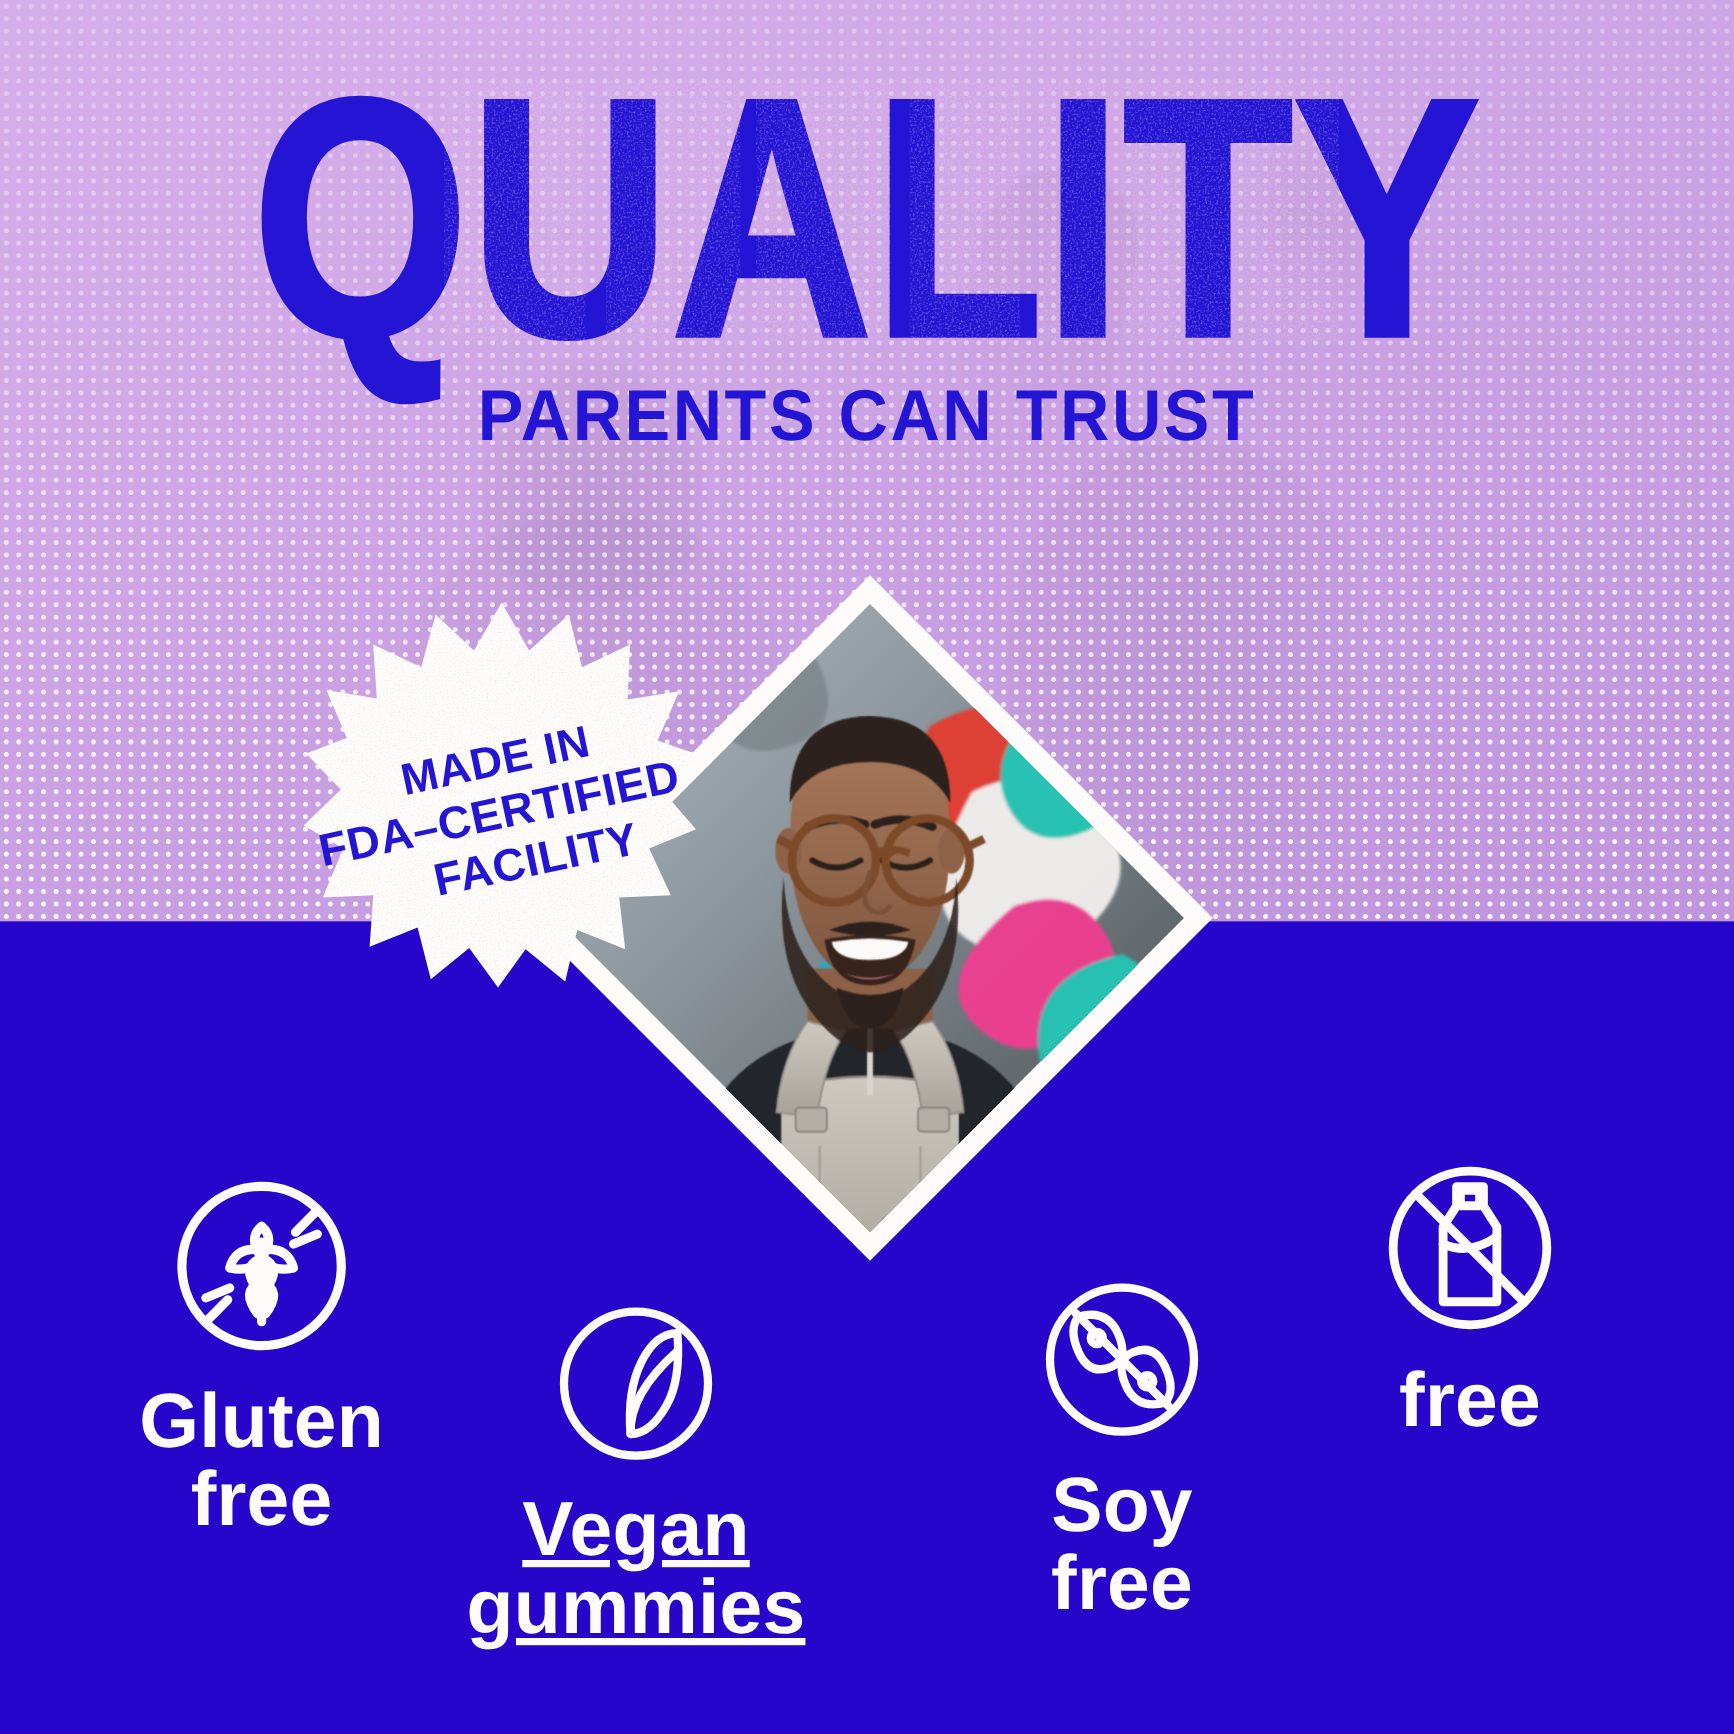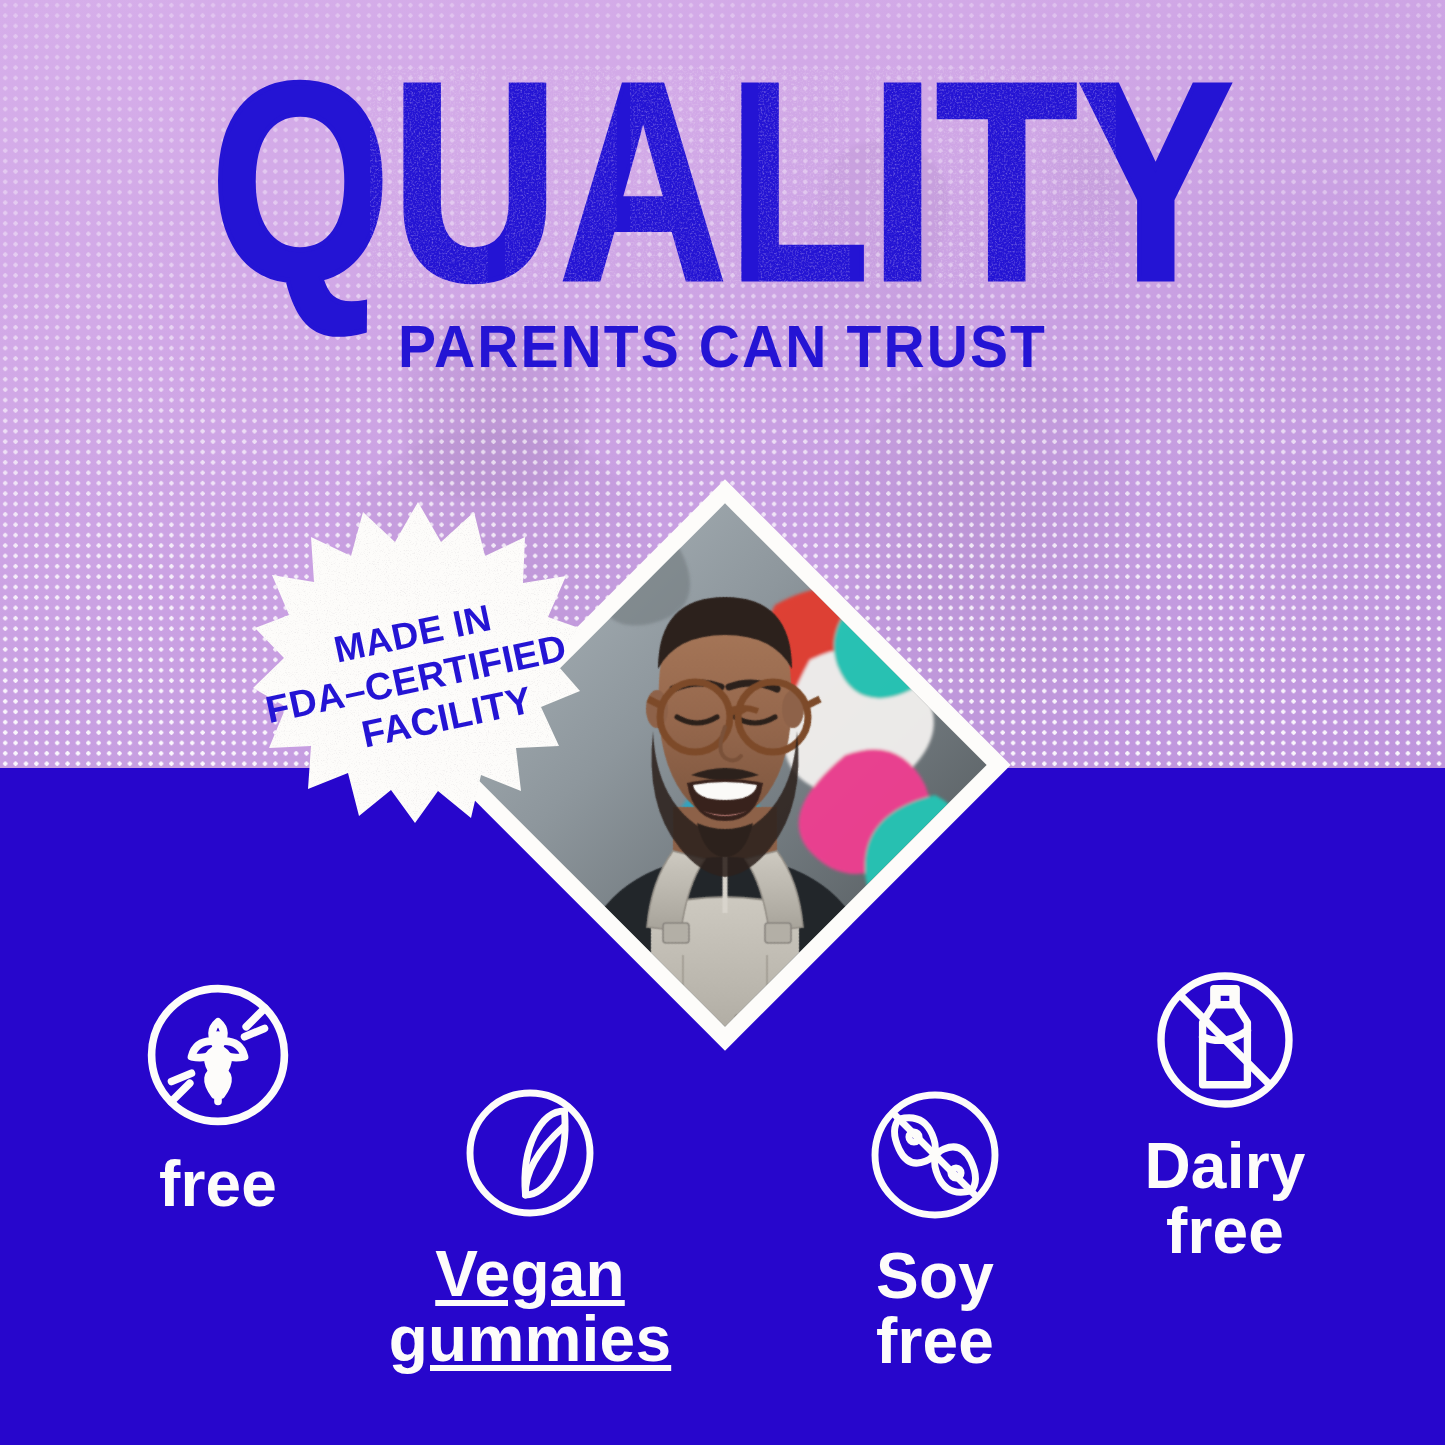--- a/index.html
+++ b/index.html
@@ -148,21 +148,21 @@
   .claim{position:absolute;text-align:center;color:#fdfcfa;}
   .claim .ic{display:block;margin:0 auto;}
   .claim .lbl{
     font-size:64px;font-weight:bold;line-height:1.02;letter-spacing:.2px;
     margin-top:14px;
   }
   .claim .lbl .l2{display:block;}
 
   #claim-gluten{left:48px;top:972px;width:340px;}
   #claim-vegan {left:360px;top:1078px;width:340px;text-decoration:underline;}
-  #claim-soy   {left:770px;top:1080px;width:330px;}
+  #claim-soy   {left:770px;top:1058px;width:330px;}
   #claim-dairy {left:1055px;top:960px;width:340px;}
 </style>
 </head>
 <body>
 
 <div id="stage">
 
   <div class="top-panel">
     <div class="ghost ghost-head"></div>
     <div class="ghost ghost-body"></div>
@@ -336,20 +336,21 @@
         <path d="M22 66 L34 61"></path>
         <path d="M78 34 L66 39"></path>
         <path d="M21.5 78.5 L78.5 21.5" stroke-width="4.6" opacity="0"></path>
       </g>
       <g fill="none" stroke="#fdfcfa" stroke-width="4.6" stroke-linecap="round">
         <path d="M21.8 78.2 L33 67"></path>
         <path d="M67 33 L78.2 21.8"></path>
       </g>
     </svg>
     <div class="lbl">
+      <span>Gluten</span>
       <span class="l2">free</span>
     </div>
   </div>
 
   <div class="claim" id="claim-vegan">
     <svg class="ic" width="150" height="150" viewBox="0 0 100 100" aria-hidden="true">
       <g fill="none" stroke="#fdfcfa" stroke-width="4.6" stroke-linecap="round" stroke-linejoin="round">
         <circle cx="50" cy="50" r="40"></circle>
         <path d="M47 78 q-2 -24 6 -40 q8 -16 20 -16 q2 26 -6 40 q-9 16 -20 16 z"></path>
         <path d="M47 78 q-1 -22 26 -46"></path>
@@ -382,18 +383,17 @@
     <svg class="ic" width="160" height="160" viewBox="0 0 100 100" aria-hidden="true">
       <g fill="none" stroke="#fdfcfa" stroke-width="4.6" stroke-linecap="round" stroke-linejoin="round">
         <circle cx="50" cy="50" r="40"></circle>
         <path d="M43 18 h14 v10 l7 11 v39 h-28 V39 l7 -11 z"></path>
         <path d="M45 20 h10 v8 h-10 z"></path>
         <path d="M36 48 q14 6 28 -4"></path>
         <path d="M22 22 L78 78"></path>
       </g>
     </svg>
     <div class="lbl">
-      <span>Dairy</span>
       <span class="l2">free</span>
     </div>
   </div>
 
 </div>
 
 </body></html>

